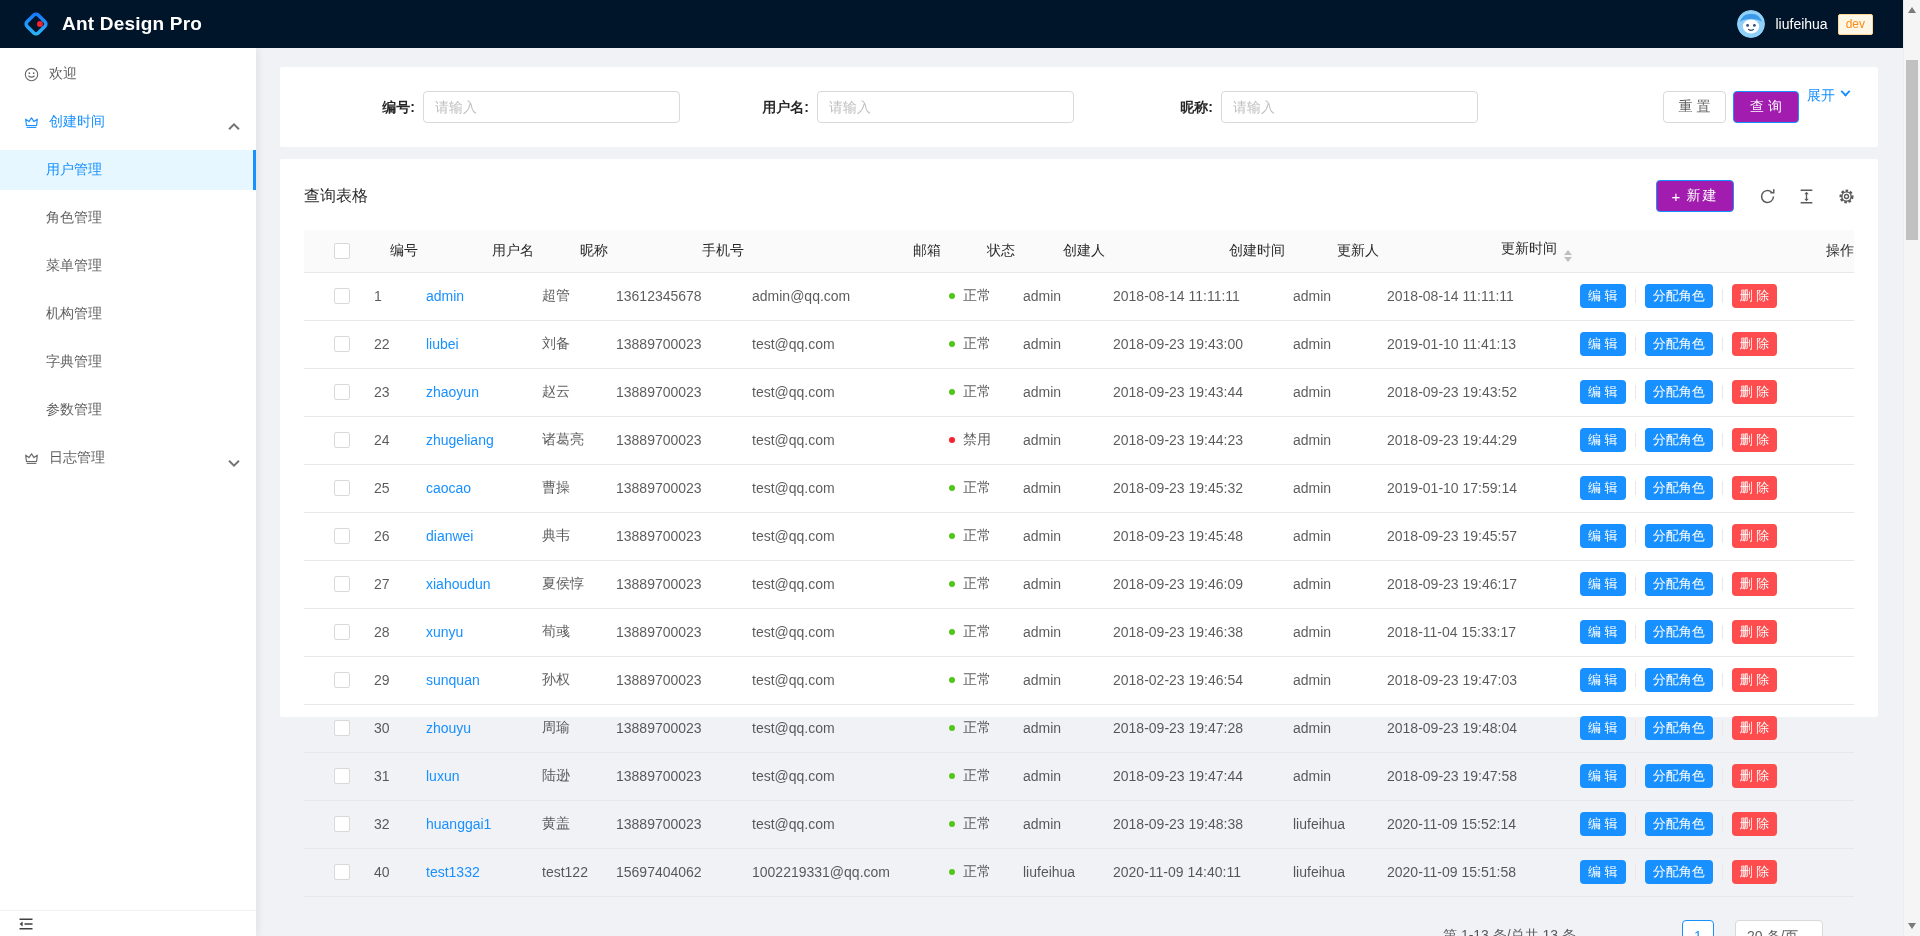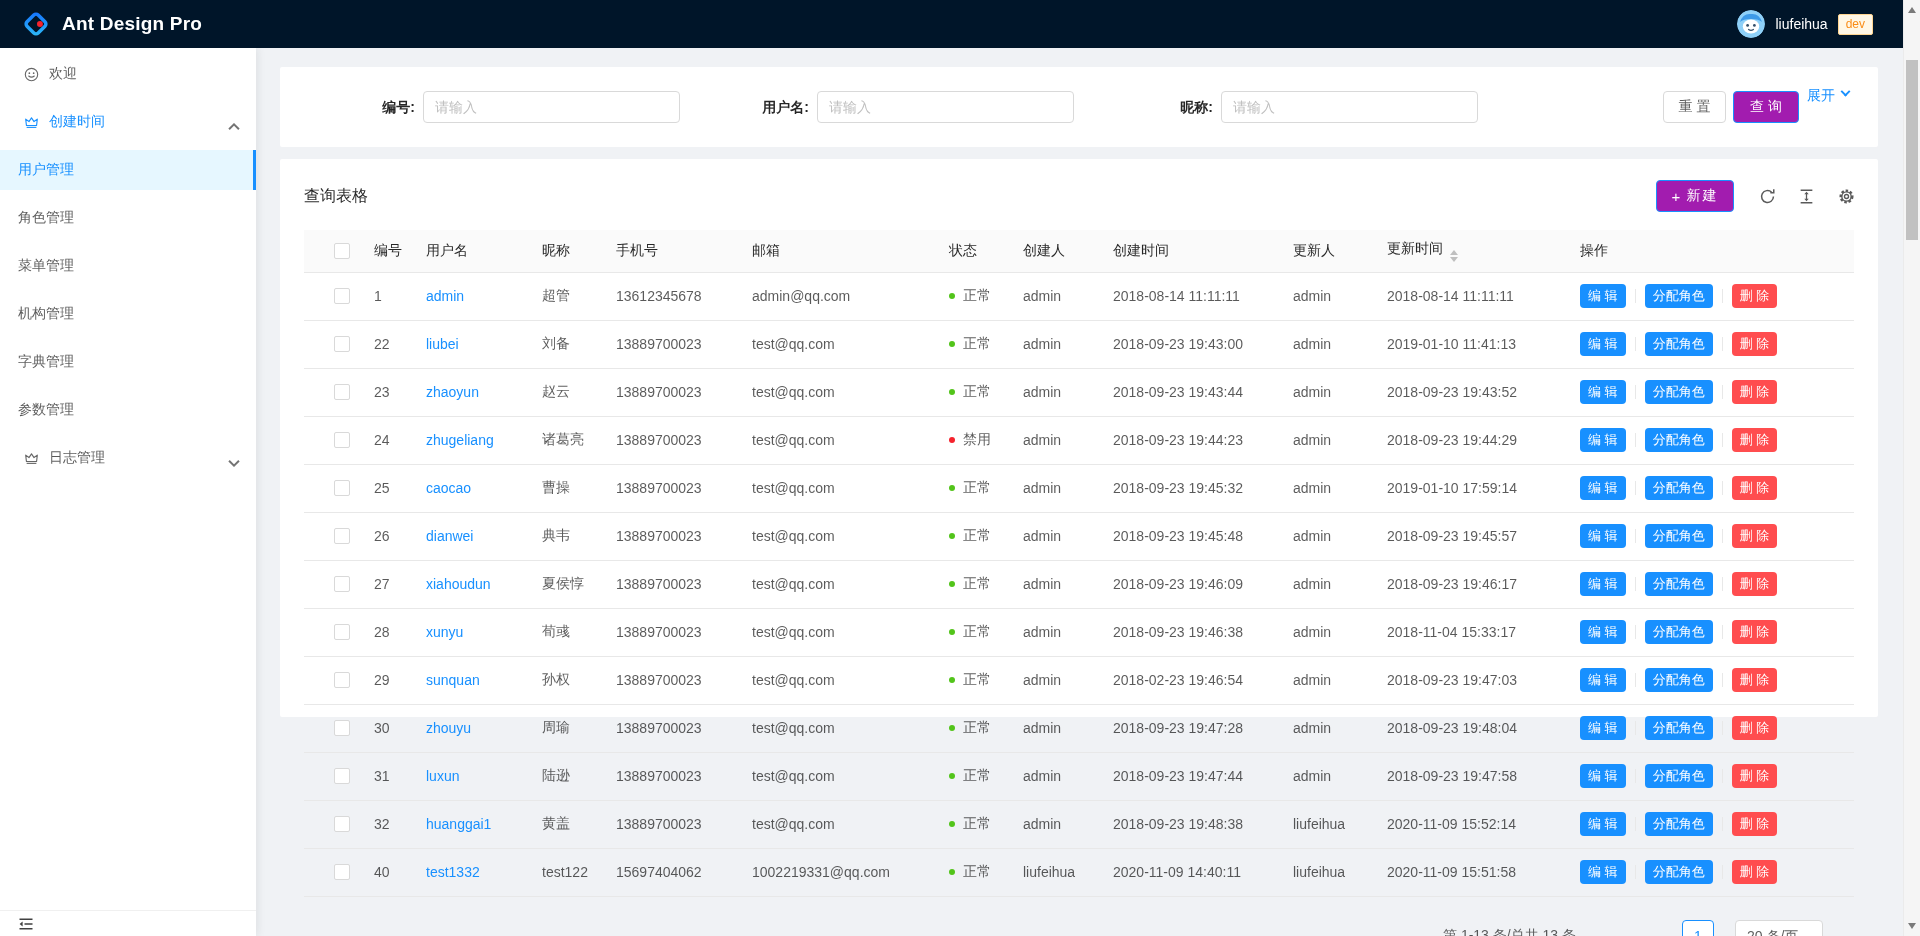--- a/index.html
+++ b/index.html
@@ -14,21 +14,21 @@
 .hdr-name { color:#fff; font-size:14px; }
 .tag-dev { background:#fff7e6; border:1px solid #ffd591; color:#fa8c16; font-size:12px; padding:0 7px; height:21px; line-height:19px; border-radius:2px; }
 .avatar { width:28px; height:28px; border-radius:50%; overflow:hidden; display:block; }
 
 
 .sidebar { position:absolute; top:48px; left:0; width:256px; height:888px; background:#fff; box-shadow:2px 0 8px rgba(29,35,41,.08); z-index:4; }
 .menu { padding-top:6px; }
 .menu-item { position:relative; height:40px; margin-bottom:8px; display:flex; align-items:center; padding-left:24px; color:rgba(0,0,0,.65); font-size:14px; cursor:pointer; }
 .menu-item .mi-icon { width:15px; height:15px; margin-right:10px; display:inline-flex; align-items:center; }
 .menu-item.blue { color:#1890ff; }
-.menu-sub { padding-left:18px;text-align:right; }
+.menu-sub { padding-left:46px;text-align:right; }
 .menu-sub.selected { background:#e6f7ff; color:#1890ff; }
 .menu-sub.selected::after { content:""; position:absolute; right:0; top:0; bottom:0; width:3px; background:#1890ff; }
 .mi-arrow { position:absolute; right:18px; top:50%; }
 .chev { display:inline-block; width:8px; height:8px; border-left:2px solid rgba(0,0,0,.55); border-bottom:2px solid rgba(0,0,0,.55); }
 .chev.up { transform:translateY(-30%) rotate(135deg); }
 .chev.down { transform:translateY(-70%) rotate(-45deg); }
 .chev.blue-chev { border-color:#1890ff; width:7px; height:7px; }
 .side-footer { position:absolute; bottom:0; left:0; right:0; height:26px; border-top:1px solid #f0f0f0; padding:5px 0 0 18px; }
 
 
@@ -40,21 +40,21 @@
 .btn-default { background:#fff; border:1px solid #d9d9d9; color:rgba(0,0,0,.65); width:63px; }
 .btn-primary { background:#a21caf; border:1px solid #1890ff; color:#fff; }
 .link-expand { position:absolute; top:12px; height:32px; line-height:32px; color:#1890ff; cursor:pointer; display:flex; align-items:flex-start; gap:7px; }
 
 
 .card-table { position:absolute; left:280px; top:159px; width:1598px; height:558px; background:#fff; border-radius:2px; }
 .tbl-title { position:absolute; left:24px; top:27px; font-size:16px; font-weight:500; color:rgba(0,0,0,.85); }
 .btn-new { position:absolute; left:1376px; top:21px; width:78px; height:32px; display:flex; align-items:center; justify-content:center; gap:6px; }
 .tool-icon { position:absolute; top:29px; width:17px; height:17px; color:#5a5a5a; cursor:pointer; }
 .grid { position:absolute; left:24px; top:71px; width:1550px; border-collapse:collapse; table-layout:fixed; font-size:14px; color:rgba(0,0,0,.65); }
-.grid th { height:42px; background:#fafafa; font-weight:500; color:rgba(0,0,0,.85); text-align:left; border-bottom:1px solid #e8e8e8; padding:0 0 0 8px; }
+.grid th { height:42px; background:#fafafa; font-weight:500; color:rgba(0,0,0,.85); text-align:right; border-bottom:1px solid #e8e8e8; padding:0 0 0 8px; }
 .grid th:first-child, .grid td:first-child { padding-left:0; }
 .grid td { height:48px; border-bottom:1px solid #e8e8e8; padding:0 0 0 8px; white-space:nowrap; overflow:hidden; }
 .cb { width:16px; height:16px; border:1px solid #d9d9d9; border-radius:2px; background:#fff; margin-left:30px; cursor:pointer; }
 a.ulink { color:#1890ff; text-decoration:none; cursor:pointer; }
 .dot { display:inline-block; width:6px; height:6px; border-radius:50%; margin-right:8px; vertical-align:middle; }
 .sorters { display:inline-flex; flex-direction:column; margin-left:7px; vertical-align:-2px; gap:2px; }
 .car-up { width:0; height:0; border-left:4px solid transparent; border-right:4px solid transparent; border-bottom:5px solid #bfbfbf; }
 .car-dn { width:0; height:0; border-left:4px solid transparent; border-right:4px solid transparent; border-top:5px solid #bfbfbf; }
 .btn-mini { height:24px; padding:0 8px; font-size:13px; color:#fff; border:none; border-radius:4px; cursor:pointer; font-family:inherit; }
 .b-blue { background:#1890ff; }

